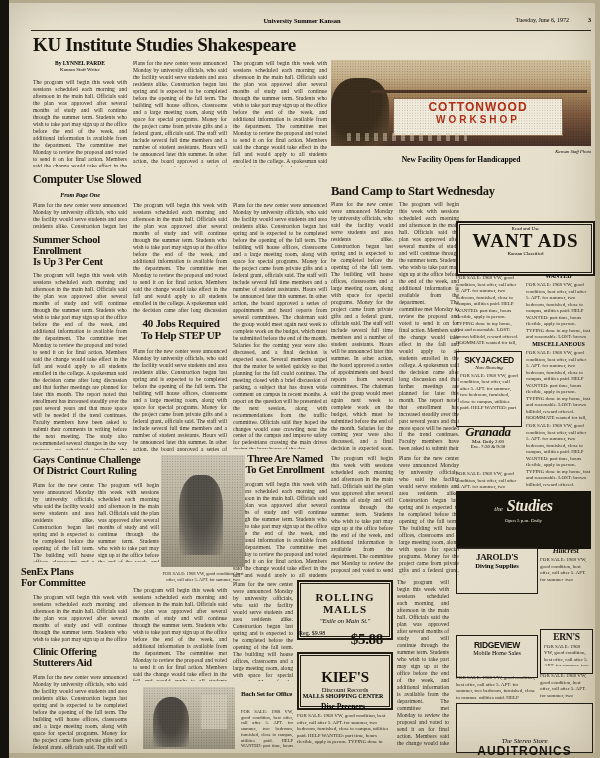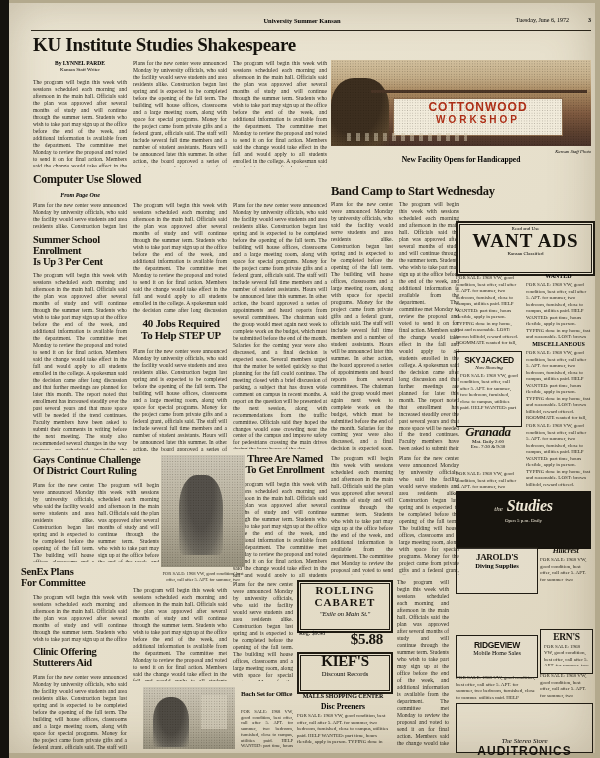--- a/index.html
+++ b/index.html
@@ -125,30 +125,30 @@
 
     <div class="abs ph-gray" style="left:134px;top:684px;width:92px;height:62px;">
       <div class="abs" style="left:10px;top:10px;width:36px;height:50px;border-radius:45% 45% 0 0;
            background:radial-gradient(ellipse at 50% 30%, #4e4a43 0 45%, #6b675d 75%, transparent 100%);"></div>
       <div class="abs" style="right:8px;top:8px;width:26px;height:34px;background:#d9d2bf;opacity:.6;"></div>
       <div class="dots"></div>
     </div>
     <div class="abs hl" style="left:232px;top:688px;width:52px;font-size:7px;">Bach Set for Office</div>
     <div class="abs cap" style="left:232px;top:706px;width:52px;height:40px;text-align:justify;">FOR SALE: 1968 VW, good condition, best offer, call after 5. APT. for summer, two bedroom, furnished, close to campus, utilities paid. HELP WANTED: part time, hours flexible, apply in person. TYPING done in my home, fast and reasonable. LOST: brown billfold, reward offered. ROOMMATE wanted for fall, own room, share expenses. FOR RENT: rooms for summer session, kitchen privileges. BICYCLE, ten speed, like new. STEREO components, must sell, make offer. RIDE needed to Kansas City Friday, share gas and driving.</div>
 
-    <div class="abs box2 ctr" style="left:288px;top:577px;width:92px;height:46px;padding-top:3px;">
+    <div class="abs box2 ctr" style="left:288px;top:577px;width:92px;height:46px;padding-top:10px;">
       <div class="hl" style="font-size:11px;letter-spacing:1px;">ROLLING</div>
-      <div class="hl" style="font-size:11px;letter-spacing:1px;">CABARET</div>
+      <div class="hl" style="font-size:11px;letter-spacing:1px;">MALLS</div>
       <div style="font-size:6.5px;font-style:italic;margin-top:2px;">"Exile on Main St."</div>
     </div>
     <div class="abs" style="left:288px;top:627px;width:92px;height:20px;">
       <div style="position:absolute;left:2px;top:0;font-size:6px;">Reg. $9.98</div>
       <div class="hl" style="position:absolute;right:6px;top:2px;font-size:15px;">$5.88</div>
     </div>
-    <div class="abs box2 ctr" style="left:288px;top:649px;width:92px;height:38px;padding-top:0;">
+    <div class="abs box2 ctr" style="left:288px;top:649px;width:92px;height:38px;padding-top:16px;">
       <div class="hl" style="font-size:15px;">KIEF'S</div>
       <div style="font-size:6.5px;">Discount Records</div>
     </div>
     <div class="abs ctr" style="left:288px;top:690px;width:92px;font-size:6px;font-weight:bold;">MALLS SHOPPING CENTER</div>
     <div class="abs ctr" style="left:288px;top:699px;width:92px;font-size:7.5px;font-weight:bold;">Disc Preeners</div>
     <div class="abs cls" style="left:288px;top:710px;width:92px;height:34px;">FOR SALE: 1968 VW, good condition, best offer, call after 5. APT. for summer, two bedroom, furnished, close to campus, utilities paid. HELP WANTED: part time, hours flexible, apply in person. TYPING done in my home, fast and reasonable. LOST: brown billfold, reward offered. ROOMMATE wanted for fall, own room, share expenses. FOR RENT: rooms for summer session, kitchen privileges. BICYCLE, ten speed, like new. STEREO components, must sell, make offer. RIDE needed to Kansas City Friday, share gas and driving.</div>
 
     <div class="abs box2 ctr" style="left:447px;top:218px;width:135px;height:48px;padding-top:3px;">
       <div style="font-size:5px;">Read and Use</div>
       <div class="hl" style="font-size:19px;letter-spacing:1px;">WANT ADS</div>

